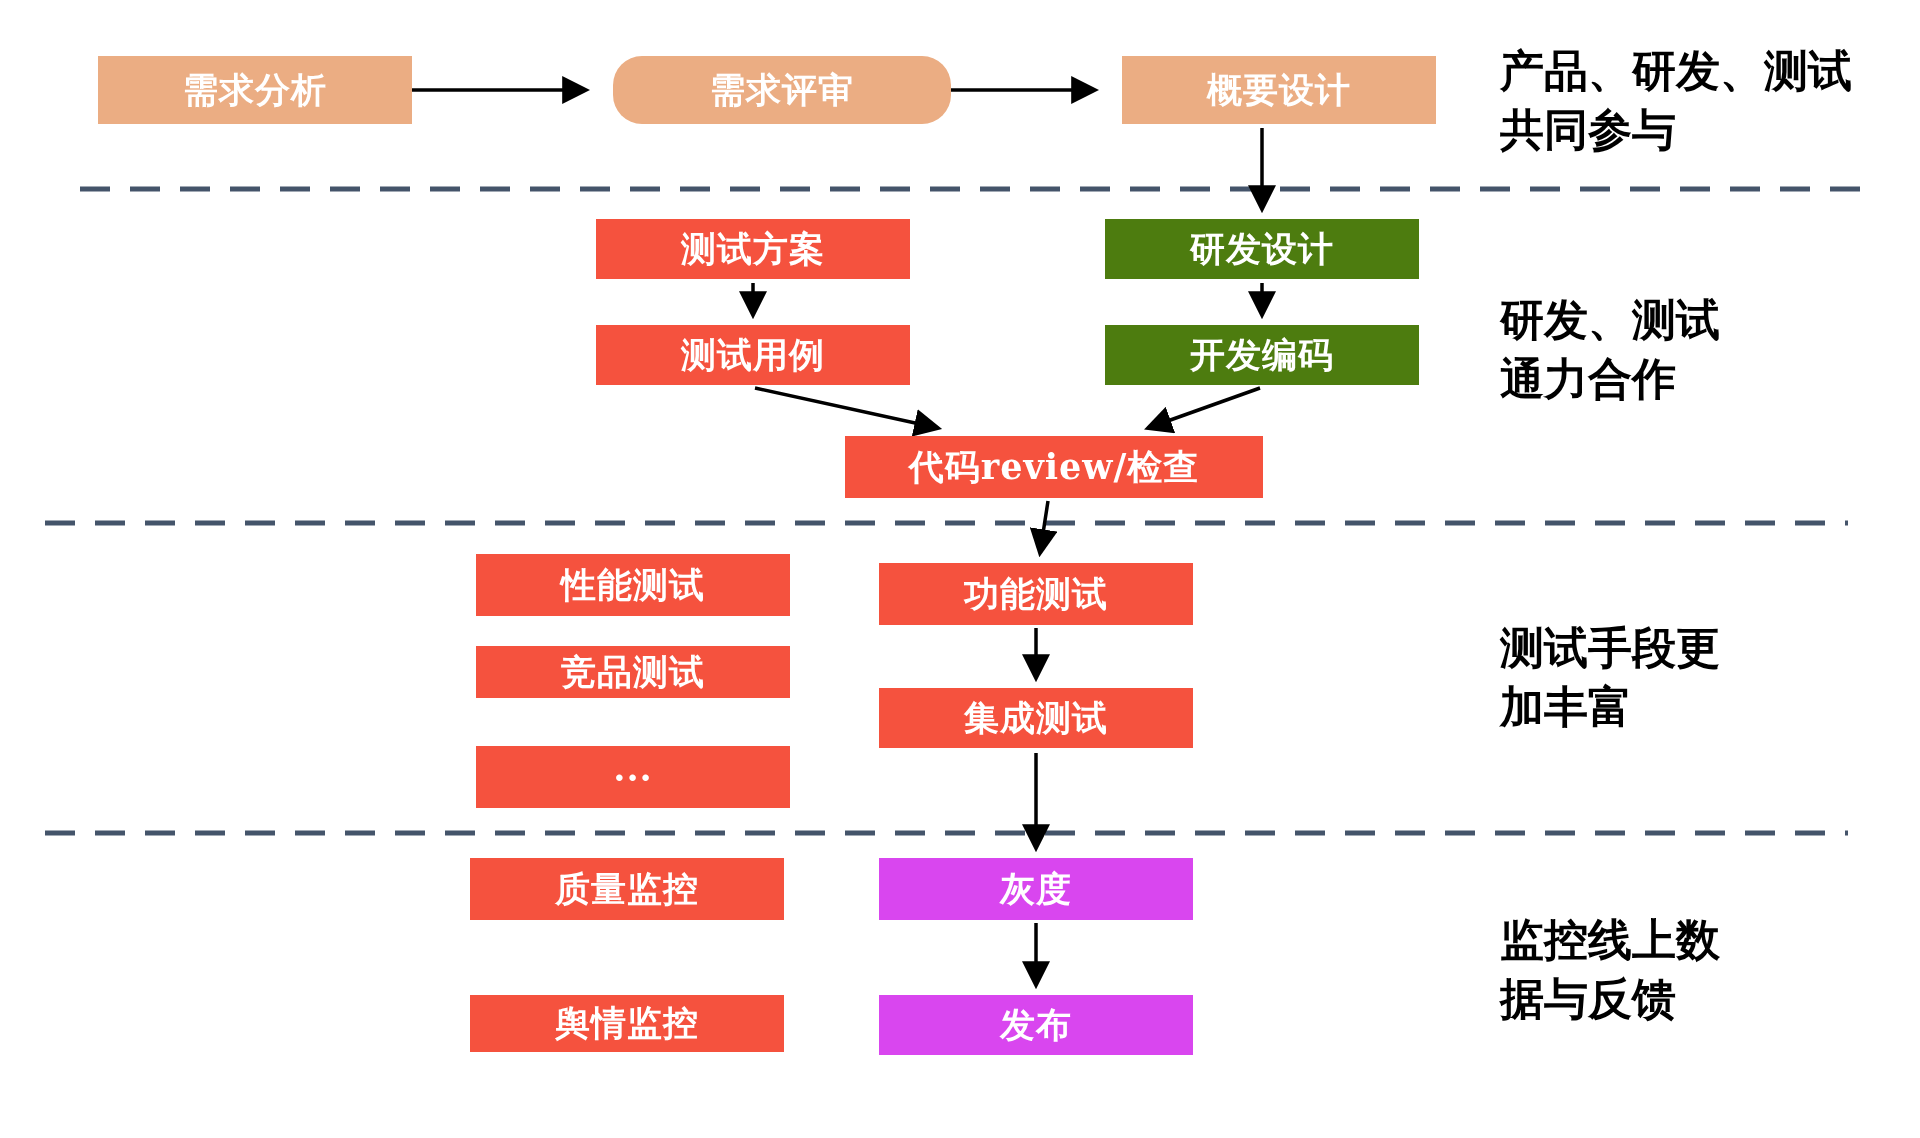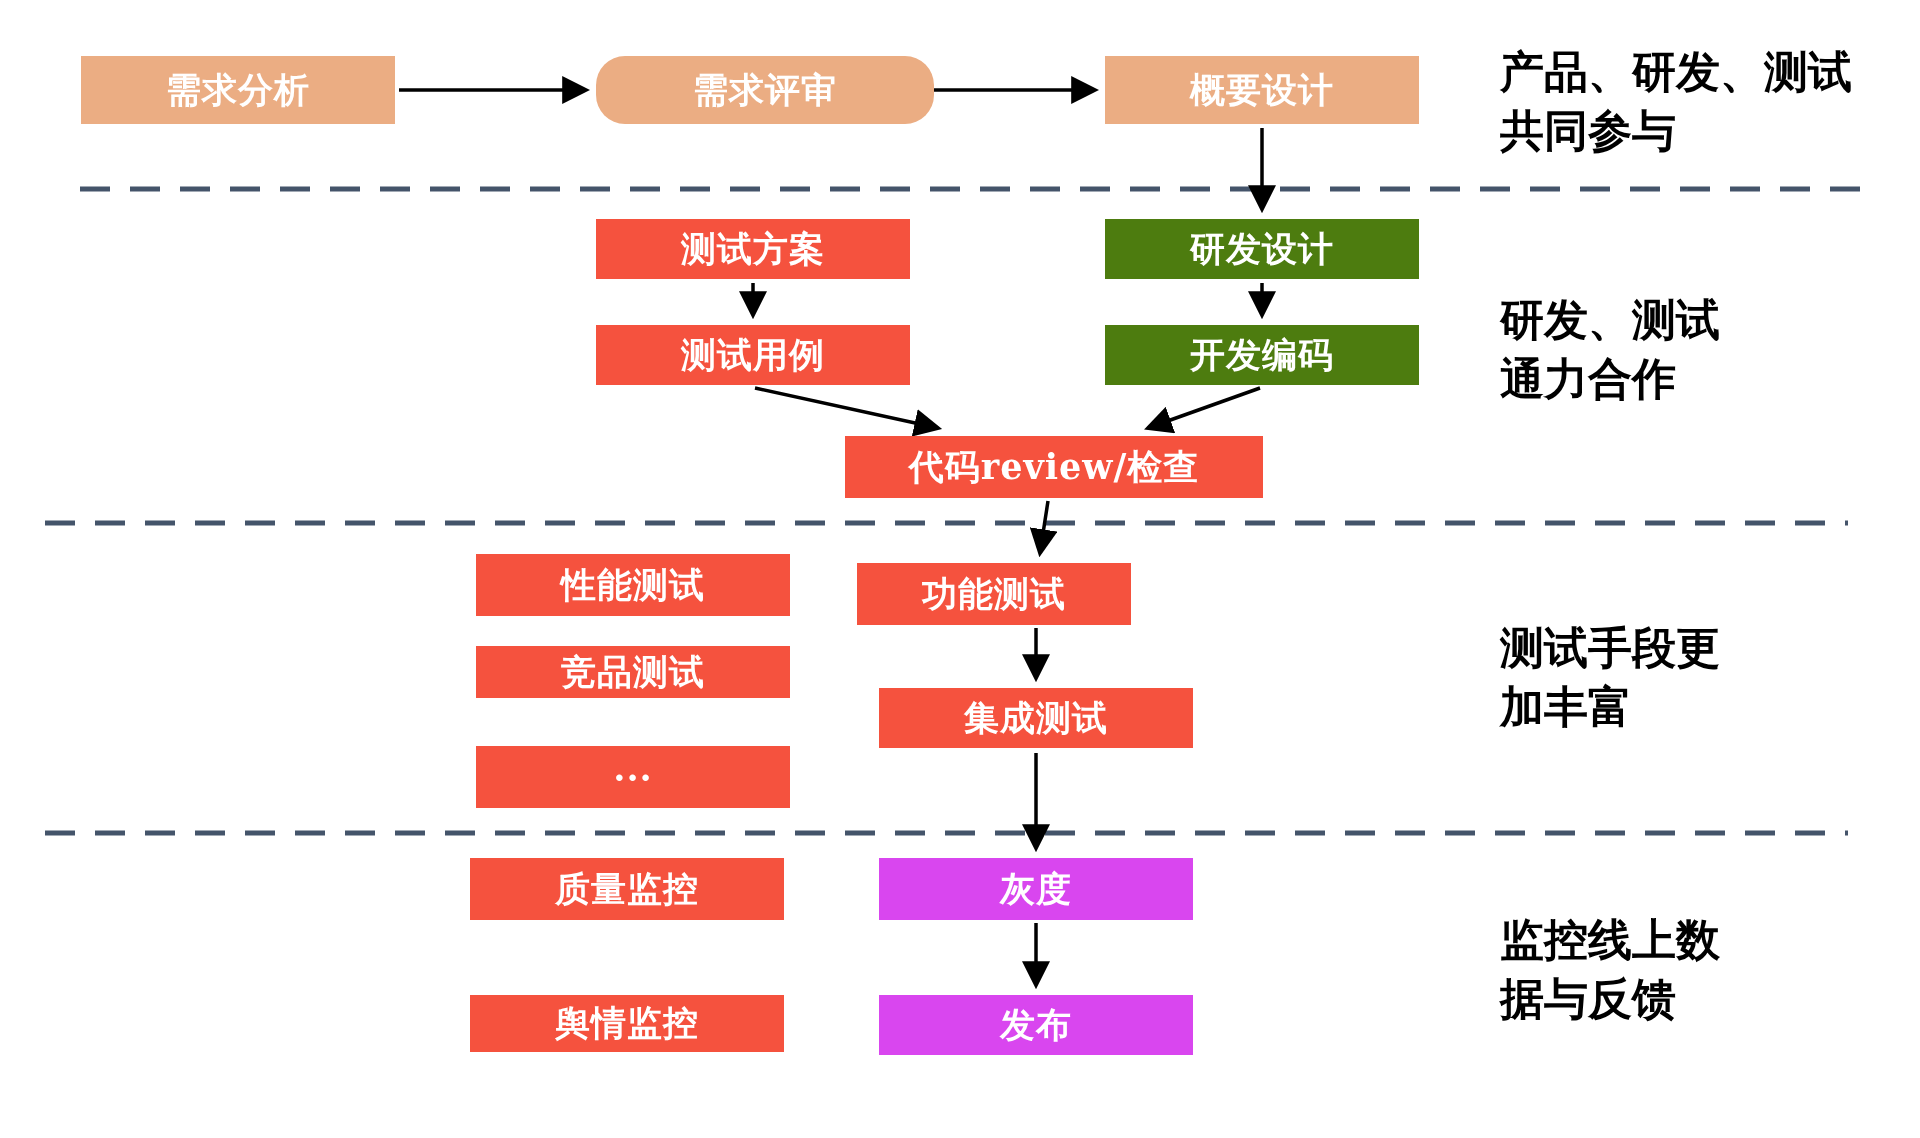--- a/index.html
+++ b/index.html
@@ -39,21 +39,21 @@
     display: flex;
     align-items: center;
     justify-content: center;
     color: #ffffff;
     font-weight: bold;
     font-size: 35px;
     letter-spacing: 1px;
     font-family: "DejaVu Serif", "Liberation Serif", serif;
     white-space: nowrap;
   }
-  .tan   { background: #ebad83; }
+  .tan   { background: #ebad83; margin-left: 17px; }
   .red   { background: #f5523e; }
   .green { background: #4d7c0f; }
   .blue  { background: #d946ef; }
   .annotation {
     position: absolute;
     color: #000000;
     font-weight: bold;
     font-size: 44px;
     line-height: 1.35;
     font-family: "DejaVu Serif", "Liberation Serif", serif;
@@ -93,31 +93,31 @@
   <div class="node tan" style="left:596px;  top:56px;  width:338px; height:68px;border-radius:29px;">需求评审</div>
   <div class="node tan" style="left:1105px; top:56px;  width:314px; height:68px;">概要设计</div>
 
   <div class="node red" style="left:596px;  top:219px; width:314px; height:60px;">测试方案</div>
   <div class="node green" style="left:1105px; top:219px; width:314px; height:60px;">研发设计</div>
   <div class="node red" style="left:596px;  top:325px; width:314px; height:60px;">测试用例</div>
   <div class="node green" style="left:1105px; top:325px; width:314px; height:60px;">开发编码</div>
   <div class="node red" style="left:845px;  top:436px; width:418px; height:62px;">代码review/检查</div>
 
   <div class="node red" style="left:476px; top:554px; width:314px; height:62px;">性能测试</div>
-  <div class="node red" style="left:857px; top:563px; width:274px; height:62px;text-align:center;">功能测试</div>
+  <div class="node red" style="left:879px; top:563px; width:314px; height:62px;text-align:center;">功能测试</div>
   <div class="node red" style="left:476px; top:646px; width:314px; height:52px;">竞品测试</div>
   <div class="node red" style="left:879px; top:688px; width:314px; height:60px;">集成测试</div>
   <div class="node red" style="left:476px; top:746px; width:314px; height:62px;">···</div>
 
   <div class="node red" style="left:470px; top:858px; width:314px; height:62px;">质量监控</div>
   <div class="node blue" style="left:879px; top:858px; width:314px; height:62px;">灰度</div>
   <div class="node red" style="left:470px; top:995px; width:314px; height:57px;">舆情监控</div>
   <div class="node blue" style="left:879px; top:995px; width:314px; height:60px;">发布</div>
 
-  <div class="annotation" style="left:1500px; top:42px;">
+  <div class="annotation" style="left:1500px; top:42px;font-family:Liberation Serif, serif;">
     <div>产品、研发、测试</div>
     <div>共同参与</div>
   </div>
   <div class="annotation" style="left:1500px; top:290px;">
     <div>研发、测试</div>
     <div>通力合作</div>
   </div>
   <div class="annotation" style="left:1500px; top:618px;">
     <div>测试手段更</div>
     <div>加丰富</div>

